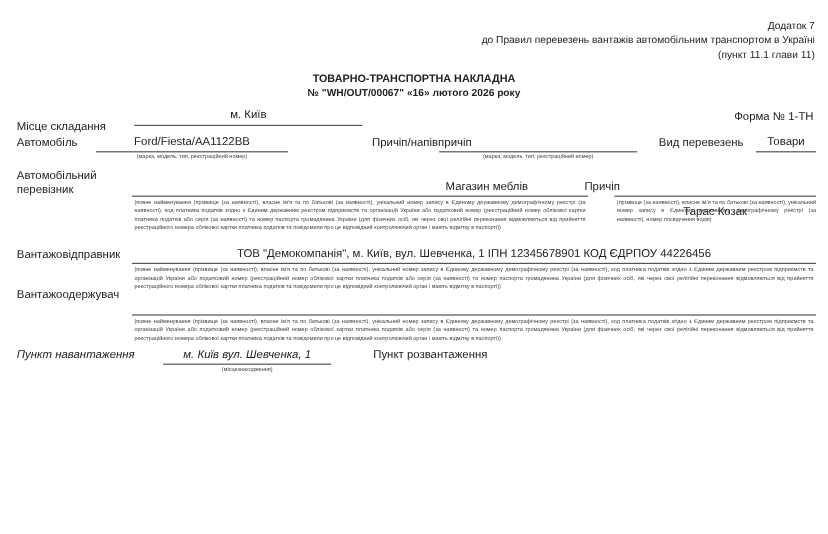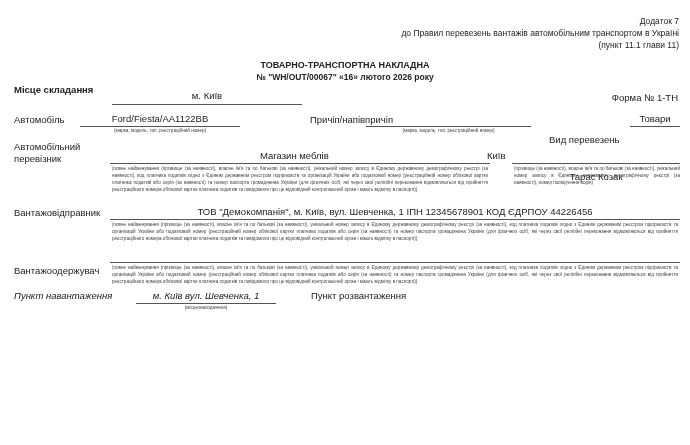--- a/index.html
+++ b/index.html
@@ -17,58 +17,58 @@
 </head>
 <body>
 
 <div class="abs lbl" style="right:11px; top:16px; font-size:8.5px;">Додаток 7</div>
 <div class="abs lbl" style="right:11px; top:28px; font-size:8.5px;">до Правил перевезень вантажів автомобільним транспортом в Україні</div>
 <div class="abs lbl" style="right:11px; top:40px; font-size:8.5px;">(пункт 11.1 глави 11)</div>
 
 <div class="abs b" style="left:0; width:690px; text-align:center; top:60px; font-size:9px;">ТОВАРНО-ТРАНСПОРТНА НАКЛАДНА</div>
 <div class="abs b" style="left:0; width:690px; text-align:center; top:72px; font-size:8.5px;">№ "WH/OUT/00067" «16» лютого 2026 року</div>
 
-<div class="abs lbl" style="left:14px; top:84px;font-weight:bold;">Місце складання</div>
+<div class="abs lbl" style="left:14px; top:100px;">Місце складання</div>
 <div class="abs val" style="left:112px; width:190px; top:90px;">м. Київ</div>
 <div class="line" style="left:112px; width:190px; top:104px;"></div>
 <div class="abs lbl" style="right:12px; top:92px;">Форма № 1-ТН</div>
 
 <div class="abs lbl" style="left:14px; top:114px;">Автомобіль</div>
 <div class="abs val" style="left:80px; width:160px; top:113px;">Ford/Fiesta/AA1122BB</div>
 <div class="line" style="left:80px; width:160px; top:126px;"></div>
 <div class="cap" style="left:80px; width:160px; top:128px;">(марка, модель, тип, реєстраційний номер)</div>
 
 <div class="abs lbl" style="left:268px; top:114px;padding-left:42px;">Причіп/напівпричіп</div>
 <div class="abs val" style="left:366px; width:165px; top:113px;"></div>
 <div class="line" style="left:366px; width:165px; top:126px;"></div>
 <div class="cap" style="left:366px; width:165px; top:128px;">(марка, модель, тип, реєстраційний номер)</div>
 
-<div class="abs lbl" style="left:549px; top:114px;margin-top:20px;">Вид перевезень</div>
+<div class="abs lbl" style="left:549px; top:114px;">Вид перевезень</div>
 <div class="abs val" style="left:630px; width:50px; top:113px;">Товари</div>
 <div class="line" style="left:630px; width:50px; top:126px;"></div>
 
 <div class="abs lbl" style="left:14px; top:141px;">Автомобільний</div>
 <div class="abs lbl" style="left:14px; top:153px;">перевізник</div>
 <div class="abs val" style="left:110px; width:350px; top:150px; text-align:right; padding-right:0;">
-  <span style="display:inline-block; width:180px; text-align:left; margin-right:20px;">Магазин меблів</span>
+  <span style="display:inline-block; width:180px; text-align:right; margin-right:20px;">Магазин меблів</span>
 </div>
 <div class="line" style="left:110px; width:380px; top:163px;"></div>
 <div class="fine" style="left:112px; width:376px; top:165px;">(повне найменування (прізвище (за наявності), власне ім'я та по батькові (за наявності), унікальний номер запису в Єдиному державному демографічному реєстрі (за наявності), код платника податків згідно з Єдиним державним реєстром підприємств та організацій України або податковий номер (реєстраційний номер облікової картки платника податків або серія (за наявності) та номер паспорта громадянина України (для фізичних осіб, які через свої релігійні переконання відмовляються від прийняття реєстраційного номера облікової картки платника податків та повідомили про це відповідний контролюючий орган і мають відмітку в паспорті))</div>
 
-<div class="abs lbl" style="left:487px; top:150px;">Київ</div>
+<div class="abs lbl" style="left:487px; top:150px;">Причіп</div>
 <div class="abs val" style="left:512px; width:168px; top:159px;margin-top:12px;">Тарас Козак</div>
 <div class="line" style="left:512px; width:168px; top:163px;"></div>
 <div class="fine" style="left:514px; width:166px; top:165px;">(прізвище (за наявності), власне ім'я та по батькові (за наявності), унікальний номер запису в Єдиному державному демографічному реєстрі (за наявності), номер посвідчення водія)</div>
 
 <div class="abs lbl" style="left:14px; top:207px;">Вантажовідправник</div>
 <div class="abs val" style="left:110px; width:570px; top:206px;">ТОВ "Демокомпанія", м. Київ, вул. Шевченка, 1 ІПН 12345678901 КОД ЄДРПОУ 44226456</div>
 <div class="line" style="left:110px; width:570px; top:219px;"></div>
 <div class="fine" style="left:112px; width:566px; top:221px;">(повне найменування (прізвище (за наявності), власне ім'я та по батькові (за наявності), унікальний номер запису в Єдиному державному демографічному реєстрі (за наявності), код платника податків згідно з Єдиним державним реєстром підприємств та організацій України або податковий номер (реєстраційний номер облікової картки платника податків або серія (за наявності) та номер паспорта громадянина України (для фізичних осіб, які через свої релігійні переконання відмовляються від прийняття реєстраційного номера облікової картки платника податків та повідомили про це відповідний контролюючий орган і мають відмітку в паспорті))</div>
 
-<div class="abs lbl" style="left:14px; top:265px;">Вантажоодержувач</div>
+<div class="abs lbl" style="left:14px; top:240px;">Вантажоодержувач</div>
 <div class="abs val" style="left:110px; width:570px; top:249px;"></div>
 <div class="line" style="left:110px; width:570px; top:262px;"></div>
 <div class="fine" style="left:112px; width:566px; top:264px;">(повне найменування (прізвище (за наявності), власне ім'я та по батькові (за наявності), унікальний номер запису в Єдиному державному демографічному реєстрі (за наявності), код платника податків згідно з Єдиним державним реєстром підприємств та організацій України або податковий номер (реєстраційний номер облікової картки платника податків або серія (за наявності) та номер паспорта громадянина України (для фізичних осіб, які через свої релігійні переконання відмовляються від прийняття реєстраційного номера облікової картки платника податків та повідомили про це відповідний контролюючий орган і мають відмітку в паспорті))</div>
 
 <div class="abs lbl" style="left:14px; top:290px;font-style:italic;">Пункт навантаження</div>
 <div class="abs val it" style="left:136px; width:140px; top:290px;">м. Київ вул. Шевченка, 1</div>
 <div class="line" style="left:136px; width:140px; top:303px;"></div>
 <div class="cap" style="left:136px; width:140px; top:305px;">(місцезнаходження)</div>
 
 <div class="abs lbl" style="left:311px; top:290px;">Пункт розвантаження</div>

